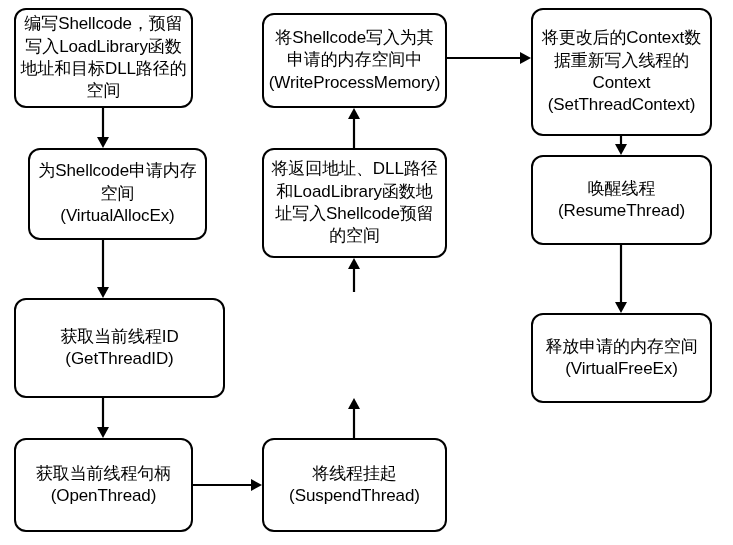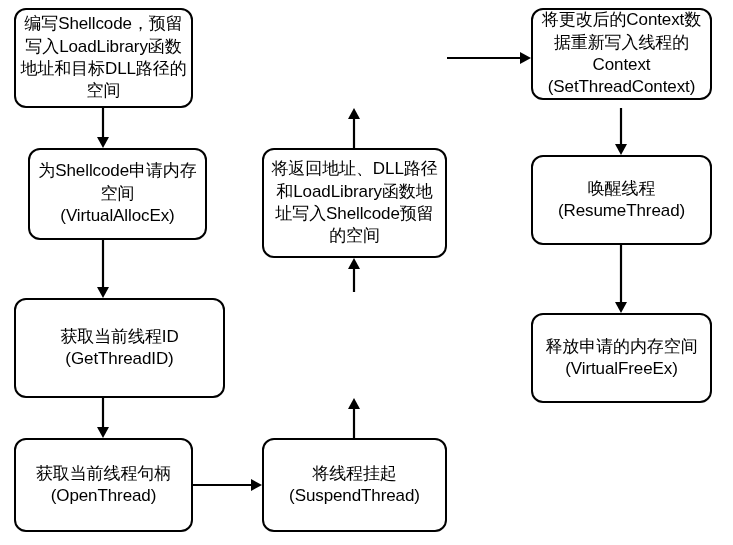--- a/index.html
+++ b/index.html
@@ -90,21 +90,24 @@
   <div class="node" style="left: 14px; top: 298px; width: 211px; height: 100px;">获取当前线程ID
 (GetThreadID)</div>
   <div class="node" style="left: 14px; top: 438px; width: 179px; height: 94px;">获取当前线程句柄
 (OpenThread)</div>
   <div class="node" style="left: 262px; top: 438px; width: 185px; height: 94px;">将线程挂起
 (SuspendThread)</div>
   <div class="node" style="left: 262px; top: 148px; width: 185px; height: 110px;">将返回地址、DLL路径
 和LoadLibrary函数地
 址写入Shellcode预留
 的空间</div>
-  <div class="node" style="left: 531px; top: 8px; width: 181px; height: 92px;">将更改后的Context数
+  <div class="node" style="left: 262px; top: 13px; width: 185px; height: 95px;">将Shellcode写入为其
+申请的内存空间中
+(WriteProcessMemory)</div>
+  <div class="node" style="left: 531px; top: 8px; width: 181px; height: 128px;">将更改后的Context数
 据重新写入线程的
 Context
 (SetThreadContext)</div>
   <div class="node" style="left: 531px; top: 313px; width: 181px; height: 90px;">释放申请的内存空间
 (VirtualFreeEx)</div>
   <div class="node" style="left: 531px; top: 155px; width: 181px; height: 90px;">唤醒线程
 (ResumeThread)</div>
 
 </div>
 

